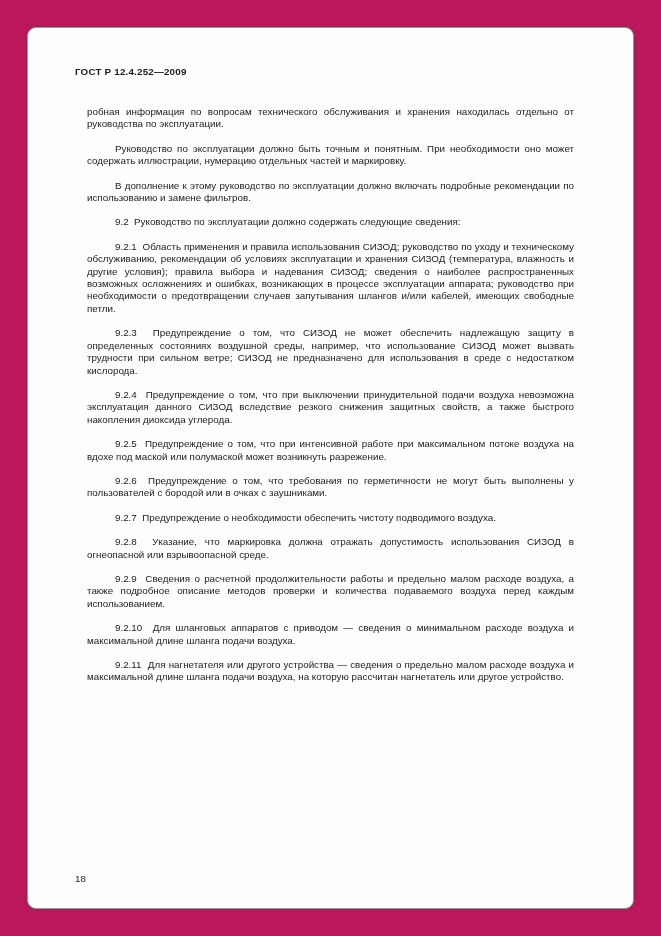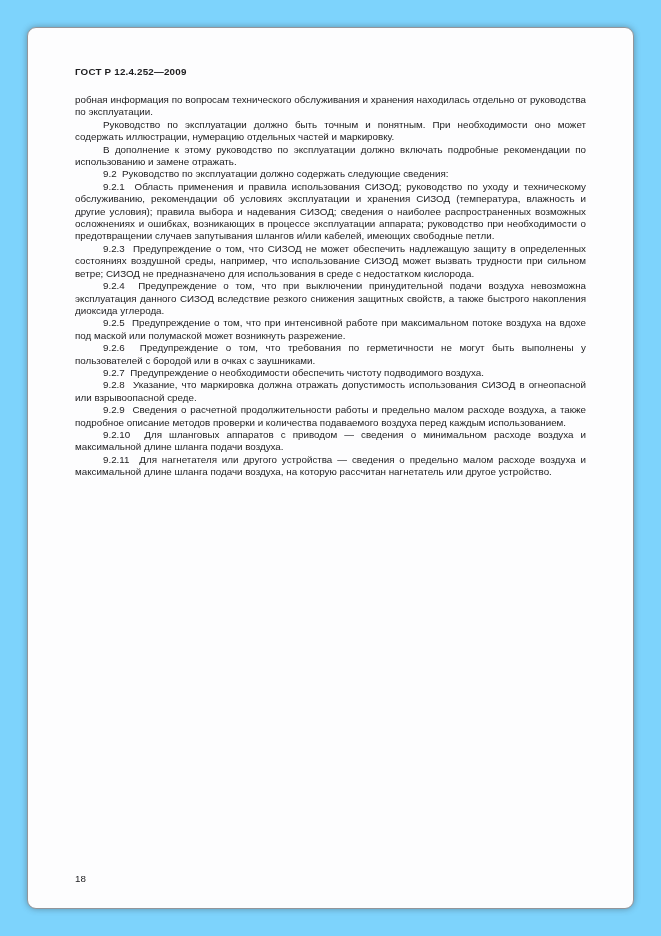--- a/index.html
+++ b/index.html
@@ -8,21 +8,21 @@
     width: 661px;
     height: 936px;
     background: #aaacae;
     font-family: "Liberation Sans", sans-serif;
     overflow: hidden;
   }
   .viewer {
     position: relative;
     width: 661px;
     height: 936px;
-    background: #7dd3fc;
+    background: #be185d;
   }
   .page {
     position: absolute;
     left: 27px;
     top: 27px;
     width: 607px;
     height: 882px;
     background: #fdfdfe;
     border: 1px solid #93959a;
     border-radius: 9px;
@@ -37,21 +37,21 @@
     color: #1c1c1e;
     letter-spacing: 0.2px;
   }
   .content {
     position: absolute;
     left: 47px;
     right: 47px;
     top: 66px;
   }
   p.para {
-    margin: 0;
+    margin: 12px;
     font-size: 9.8px;
     line-height: 12.4px;
     color: #1b1b1d;
     text-align: justify;
     hyphens: auto;
   }
   p.para.indent { text-indent: 28px; }
   .clause-num { font-weight: normal; }
   .page-number {
     position: absolute;
@@ -63,21 +63,21 @@
 </style>
 </head>
 <body>
 
 <div class="viewer">
   <div class="page">
     <div class="running-header">ГОСТ Р 12.4.252—2009</div>
     <div class="content">
         <p class="para">робная информация по вопросам технического обслуживания и хранения находилась отдельно от руководства по эксплуатации.</p>
         <p class="para indent">Руководство по эксплуатации должно быть точным и понятным. При необходимости оно может содержать иллюстрации, нумерацию отдельных частей и маркировку.</p>
-        <p class="para indent">В дополнение к этому руководство по эксплуатации должно включать подробные рекомендации по использованию и замене отражать.</p>
+        <p class="para indent">В дополнение к этому руководство по эксплуатации должно включать подробные рекомендации по использованию и замене фильтров.</p>
         <p class="para indent"><span class="clause-num">9.2</span>&nbsp; Руководство по эксплуатации должно содержать следующие сведения:</p>
         <p class="para indent"><span class="clause-num">9.2.1</span>&nbsp; Область применения и правила использования СИЗОД; руководство по уходу и техническому обслуживанию, рекомендации об условиях эксплуатации и хранения СИЗОД (температура, влажность и другие условия); правила выбора и надевания СИЗОД; сведения о наиболее распространенных возможных осложнениях и ошибках, возникающих в процессе эксплуатации аппарата; руководство при необходимости о предотвращении случаев запутывания шлангов и/или кабелей, имеющих свободные петли.</p>
         <p class="para indent"><span class="clause-num">9.2.3</span>&nbsp; Предупреждение о том, что СИЗОД не может обеспечить надлежащую защиту в определенных состояниях воздушной среды, например, что использование СИЗОД может вызвать трудности при сильном ветре; СИЗОД не предназначено для использования в среде с недостатком кислорода.</p>
         <p class="para indent"><span class="clause-num">9.2.4</span>&nbsp; Предупреждение о том, что при выключении принудительной подачи воздуха невозможна эксплуатация данного СИЗОД вследствие резкого снижения защитных свойств, а также быстрого накопления диоксида углерода.</p>
         <p class="para indent"><span class="clause-num">9.2.5</span>&nbsp; Предупреждение о том, что при интенсивной работе при максимальном потоке воздуха на вдохе под маской или полумаской может возникнуть разрежение.</p>
         <p class="para indent"><span class="clause-num">9.2.6</span>&nbsp; Предупреждение о том, что требования по герметичности не могут быть выполнены у пользователей с бородой или в очках с заушниками.</p>
         <p class="para indent"><span class="clause-num">9.2.7</span>&nbsp; Предупреждение о необходимости обеспечить чистоту подводимого воздуха.</p>
         <p class="para indent"><span class="clause-num">9.2.8</span>&nbsp; Указание, что маркировка должна отражать допустимость использования СИЗОД в огнеопасной или взрывоопасной среде.</p>
         <p class="para indent"><span class="clause-num">9.2.9</span>&nbsp; Сведения о расчетной продолжительности работы и предельно малом расходе воздуха, а также подробное описание методов проверки и количества подаваемого воздуха перед каждым использованием.</p>
         <p class="para indent"><span class="clause-num">9.2.10</span>&nbsp; Для шланговых аппаратов с приводом — сведения о минимальном расходе воздуха и максимальной длине шланга подачи воздуха.</p>

